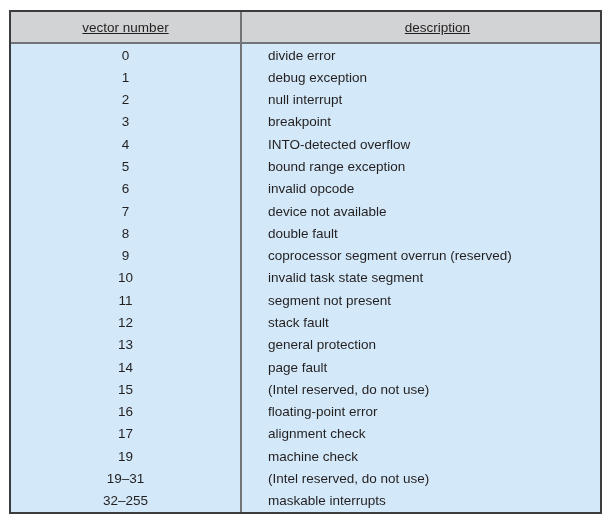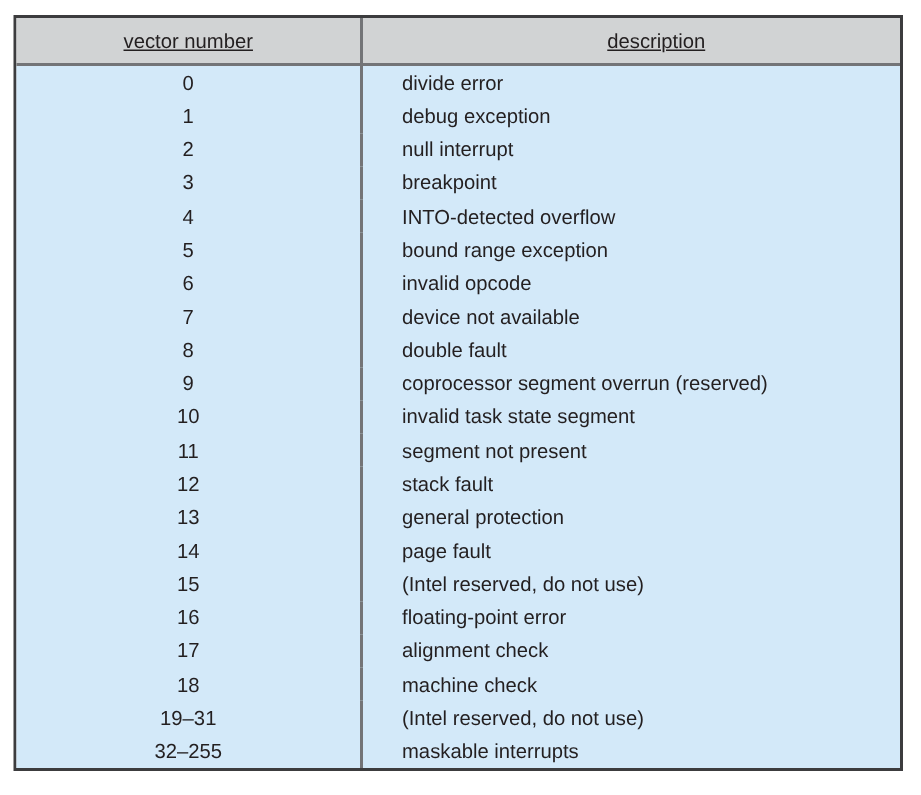--- a/index.html
+++ b/index.html
@@ -154,21 +154,21 @@
         <div class="col-vector">16</div>
         <div class="col-desc">floating-point error</div>
       </div>
 
       <div class="tr">
         <div class="col-vector">17</div>
         <div class="col-desc">alignment check</div>
       </div>
 
       <div class="tr">
-        <div class="col-vector">18</div>
+        <div class="col-vector">19</div>
         <div class="col-desc">machine check</div>
       </div>
 
       <div class="tr">
         <div class="col-vector">19–31</div>
         <div class="col-desc">(Intel reserved, do not use)</div>
       </div>
 
       <div class="tr">
         <div class="col-vector">32–255</div>

